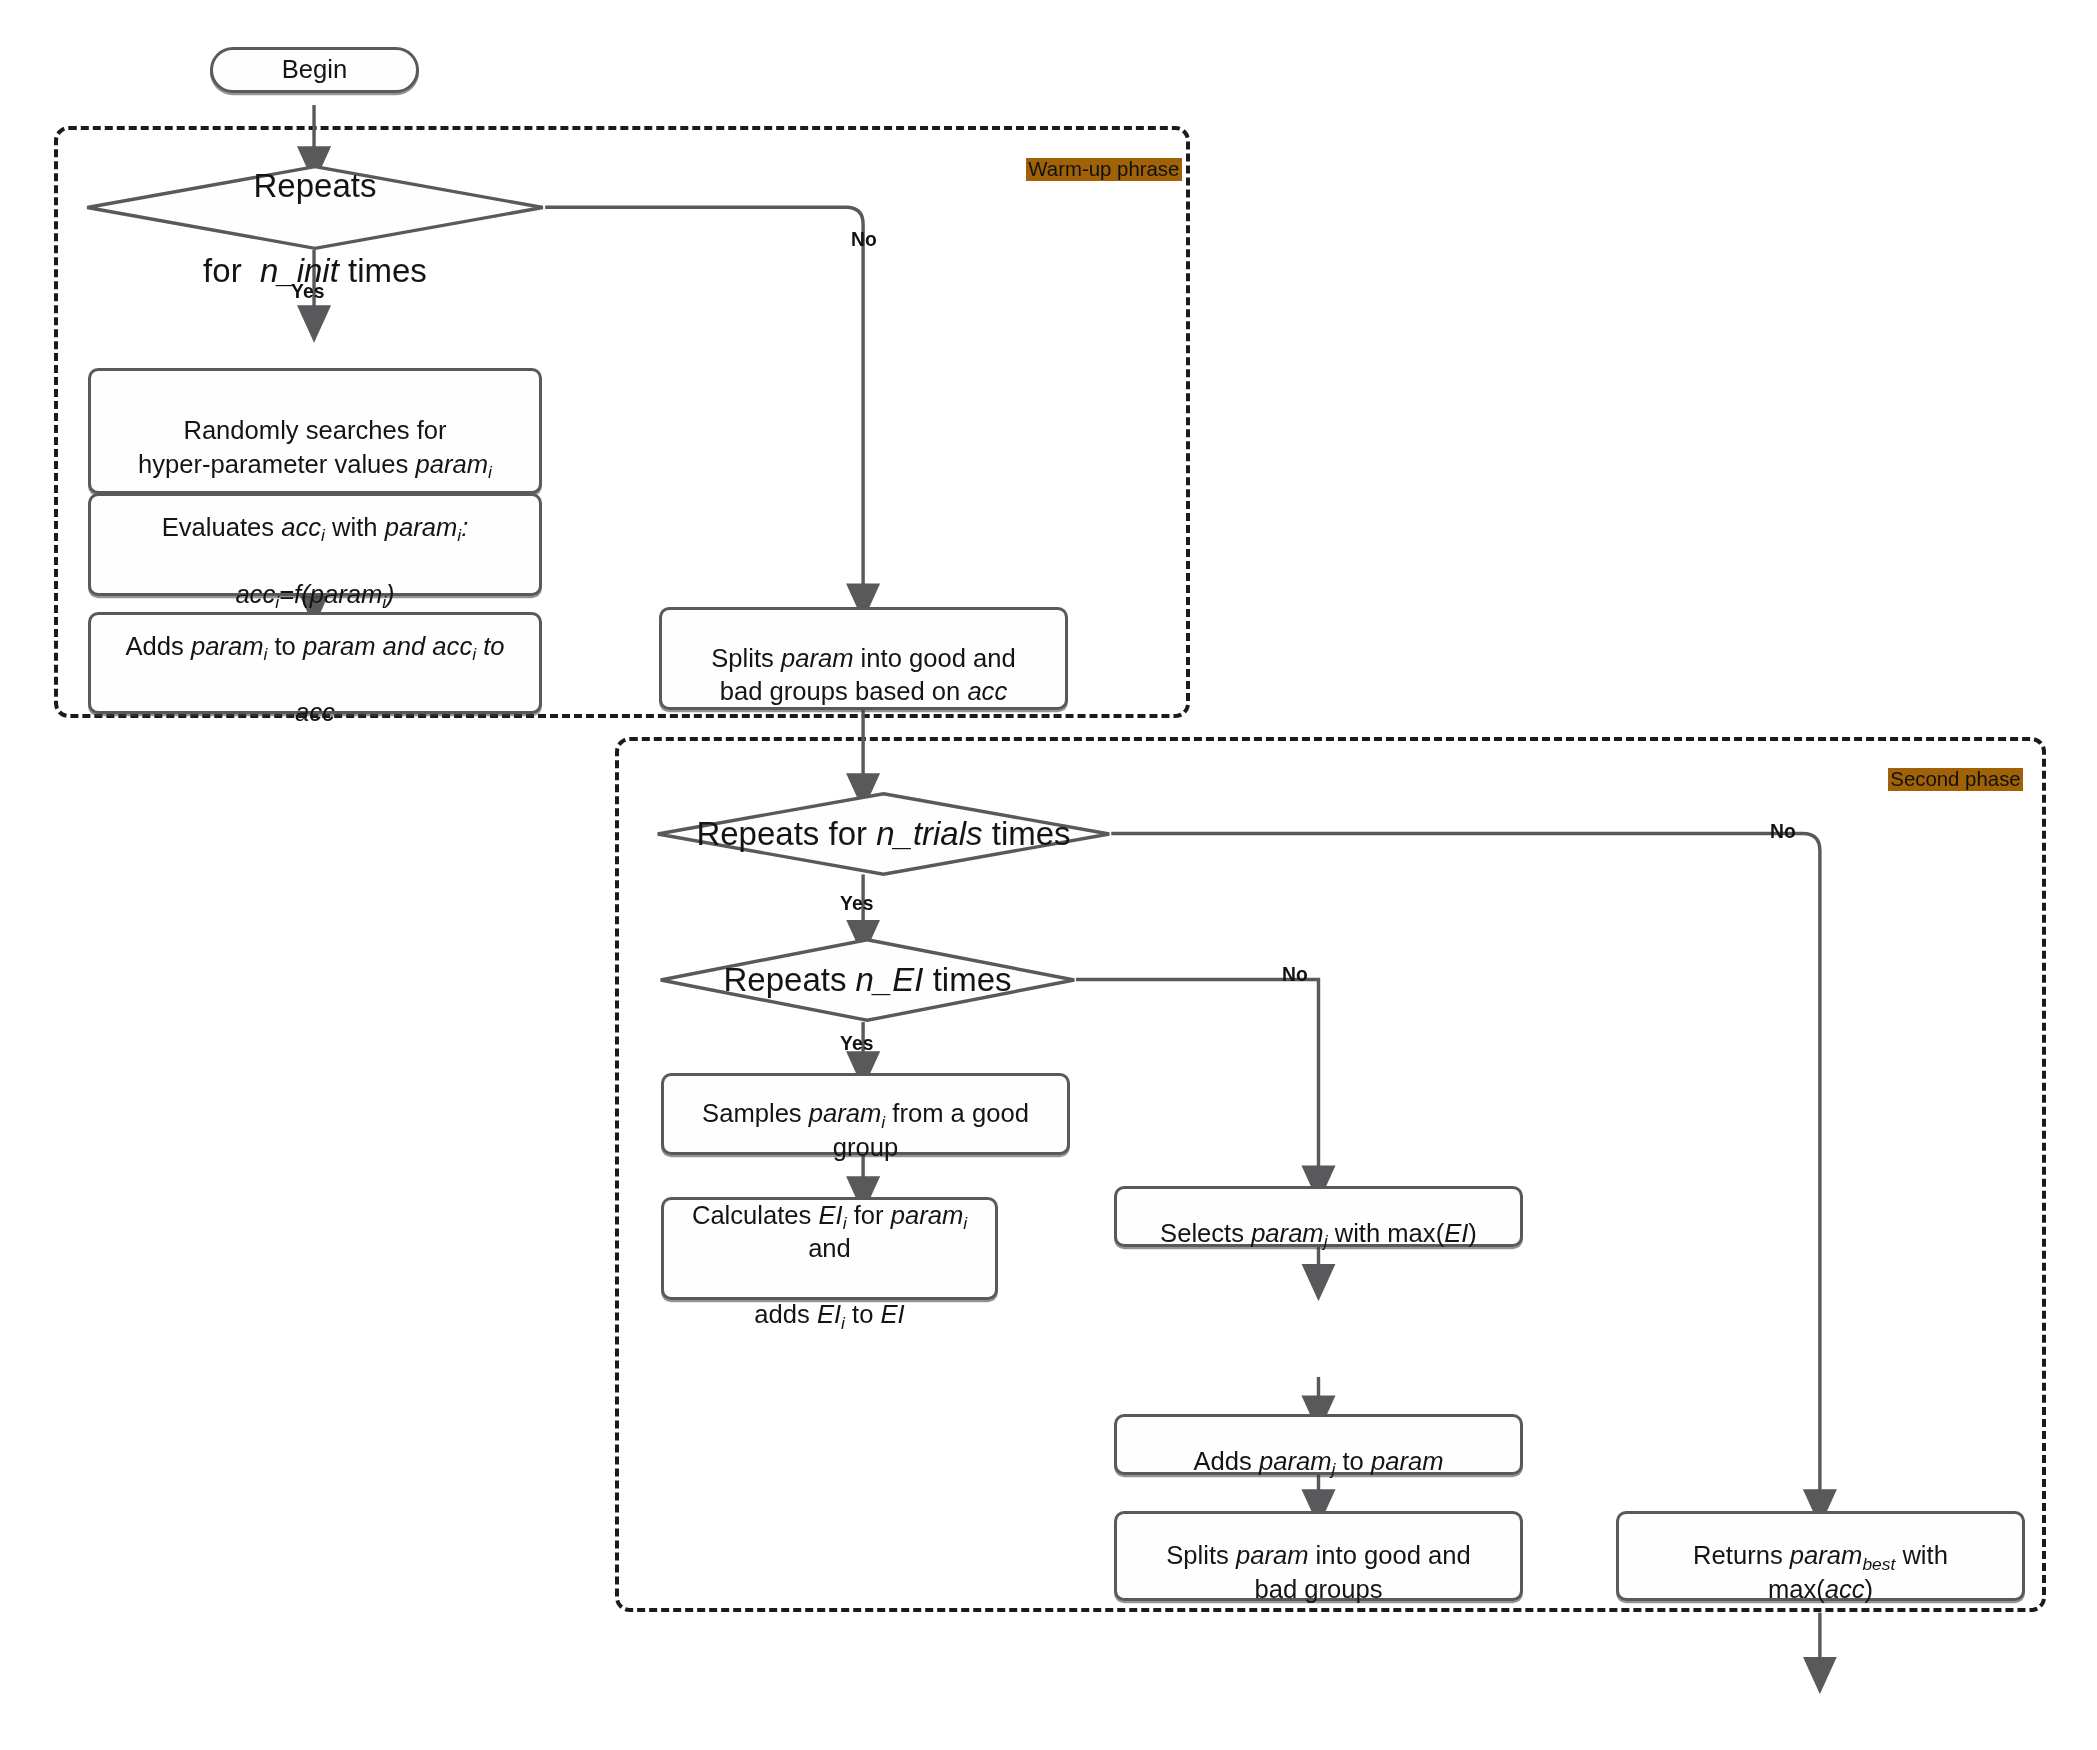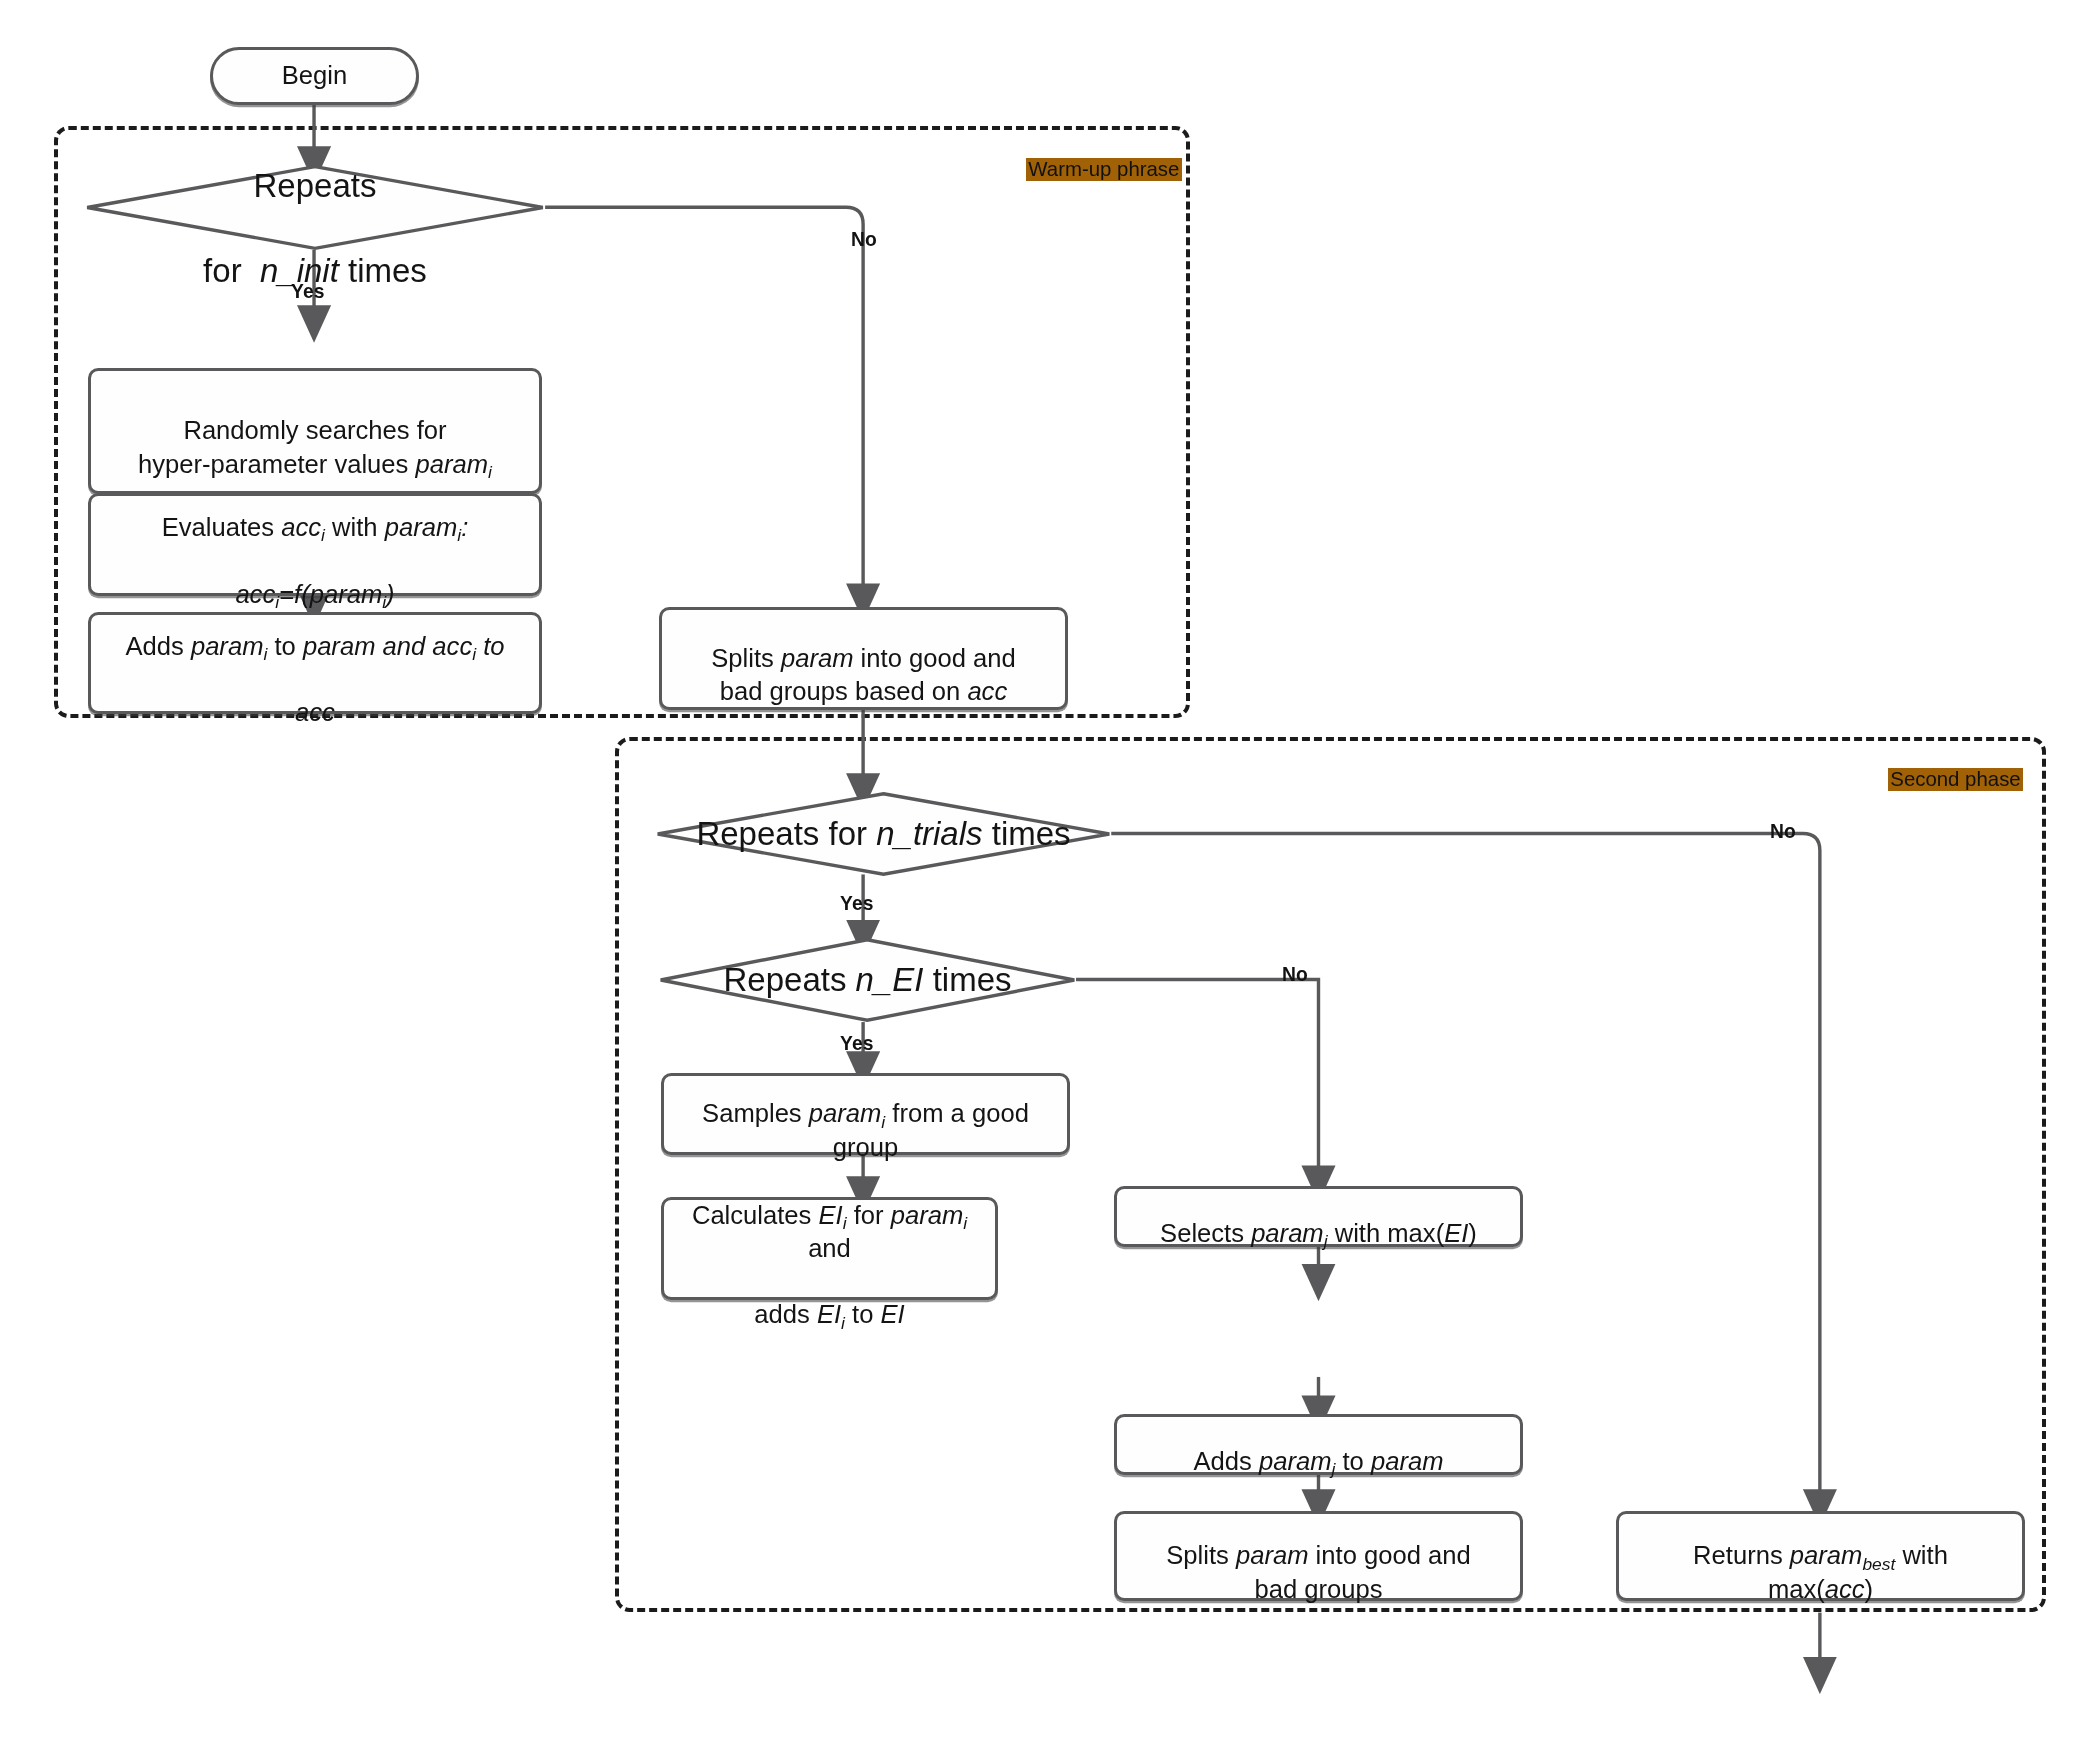--- a/index.html
+++ b/index.html
@@ -110,21 +110,21 @@
       <path d="M2322,2425 L2322,2490" marker-end="url(#ah)"></path>
 
       <path d="M2322,2585 L2322,2655" marker-end="url(#ah)"></path>
 
       <path d="M1957,1468 L3175,1468 Q3205,1468 3205,1498 L3205,2655" marker-end="url(#ah)"></path>
 
       <path d="M3205,2840 L3205,2950" marker-end="url(#ah)"></path>
     </g>
   </svg>
 
-  <div class="node term" style="left:210px;top:47px;width:209px;height:58px;text-align:right;">
+  <div class="node term" style="left:210px;top:47px;width:209px;height:46px;text-align:right;">
     <span class="txt">Begin</span>
   </div>
 
   <div class="node term" style="left:1716px;top:1750px;width:209px;height:73px;">
     <span class="txt">End</span>
   </div>
 
   <div class="dec" style="left:85px;top:165px;width:460px;height:85px;">
     <svg width="460" height="85" viewBox="0 0 810 150">
       <polygon points="405,3 807,75 405,147 3,75" fill="#fefefe" stroke="#59595b" stroke-width="6"></polygon>

